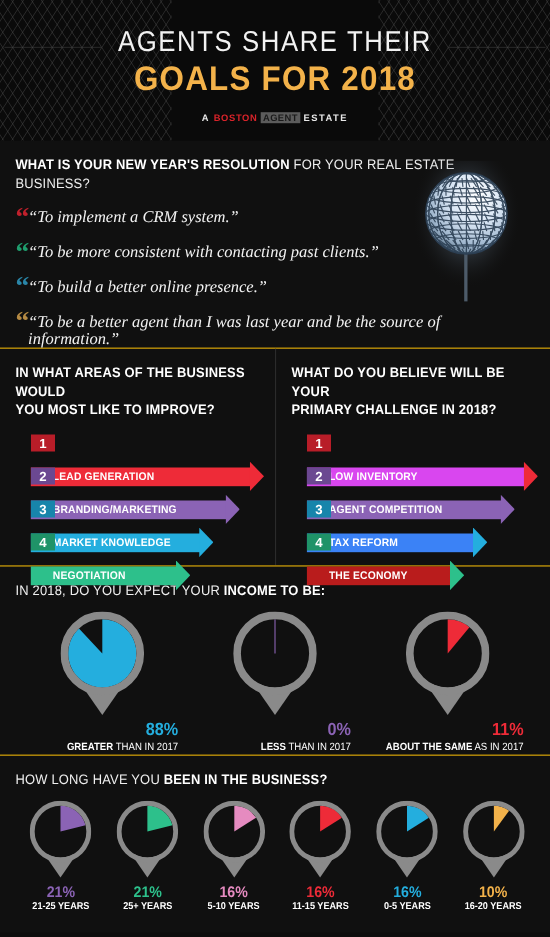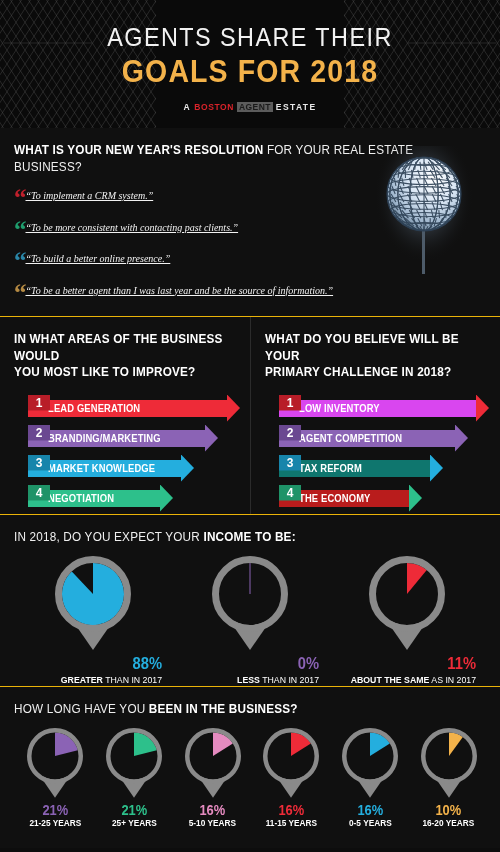--- a/index.html
+++ b/index.html
@@ -91,25 +91,24 @@
   .qmark {
     font-family: "Liberation Serif", serif;
     font-size: 25px; font-weight: 700;
     line-height: .78;
     margin-right: 1px; margin-top: 1px;
     letter-spacing: -2px;
   }
   .qtext {
     font-family: "Liberation Serif", serif;
     font-style: italic;
-    font-size: 10px;
+    font-size: 15px;
     color: #f2f2f2;
     line-height: 1.1;
     padding-top: 3px;
-    text-decoration: underline;
   }
   .ball-wrap {
     position: absolute; right: 28px; top: 18px;
     width: 96px; height: 130px;
     z-index: 1;
   }
 
   
   .sec-arrows { display: flex; height: 198px; }
   .col {
@@ -123,21 +122,21 @@
   .arrow-num {
     position: absolute; left: 14px; top: 0;
     width: 22px; height: 16px;
     font-family: "Liberation Sans Narrow", "Liberation Sans", sans-serif;
     font-size: 12px; font-weight: 700; color: #fff;
     display: flex; align-items: center; justify-content: center;
     z-index: 3;
     clip-path: polygon(0 0, 100% 0, 100% 100%, 0 100%);
   }
   .arrow-bar {
-    position: absolute; left: 14px; top: 0;
+    position: absolute; left: 14px; top: 25px;
     height: 27px;
     display: flex; align-items: center;
     z-index: 2;
   }
   .arrow-body {
     height: 17px;
     display: flex; align-items: center;
     padding-left: 20px;
   }
   .arrow-label {
@@ -584,21 +583,21 @@
       <div class="arrow-bar">
         <div class="arrow-body" style="background:#8b63b5;width:177px">
           <span class="arrow-label">AGENT COMPETITION</span>
         </div>
         <div class="arrow-tip" style="background:#8b63b5"></div>
       </div>
     </div>
     <div class="arrow-item">
       <div class="arrow-num" style="background:#1785ab">3</div>
       <div class="arrow-bar">
-        <div class="arrow-body" style="background:#0f766e;width:152px">
+        <div class="arrow-body" style="background:#3b82f6;width:152px">
           <span class="arrow-label">TAX REFORM</span>
         </div>
         <div class="arrow-tip" style="background:#24aede"></div>
       </div>
     </div>
     <div class="arrow-item">
       <div class="arrow-num" style="background:#1f9368">4</div>
       <div class="arrow-bar">
         <div class="arrow-body" style="background:#b91c1c;width:131px">
           <span class="arrow-label">THE ECONOMY</span>

